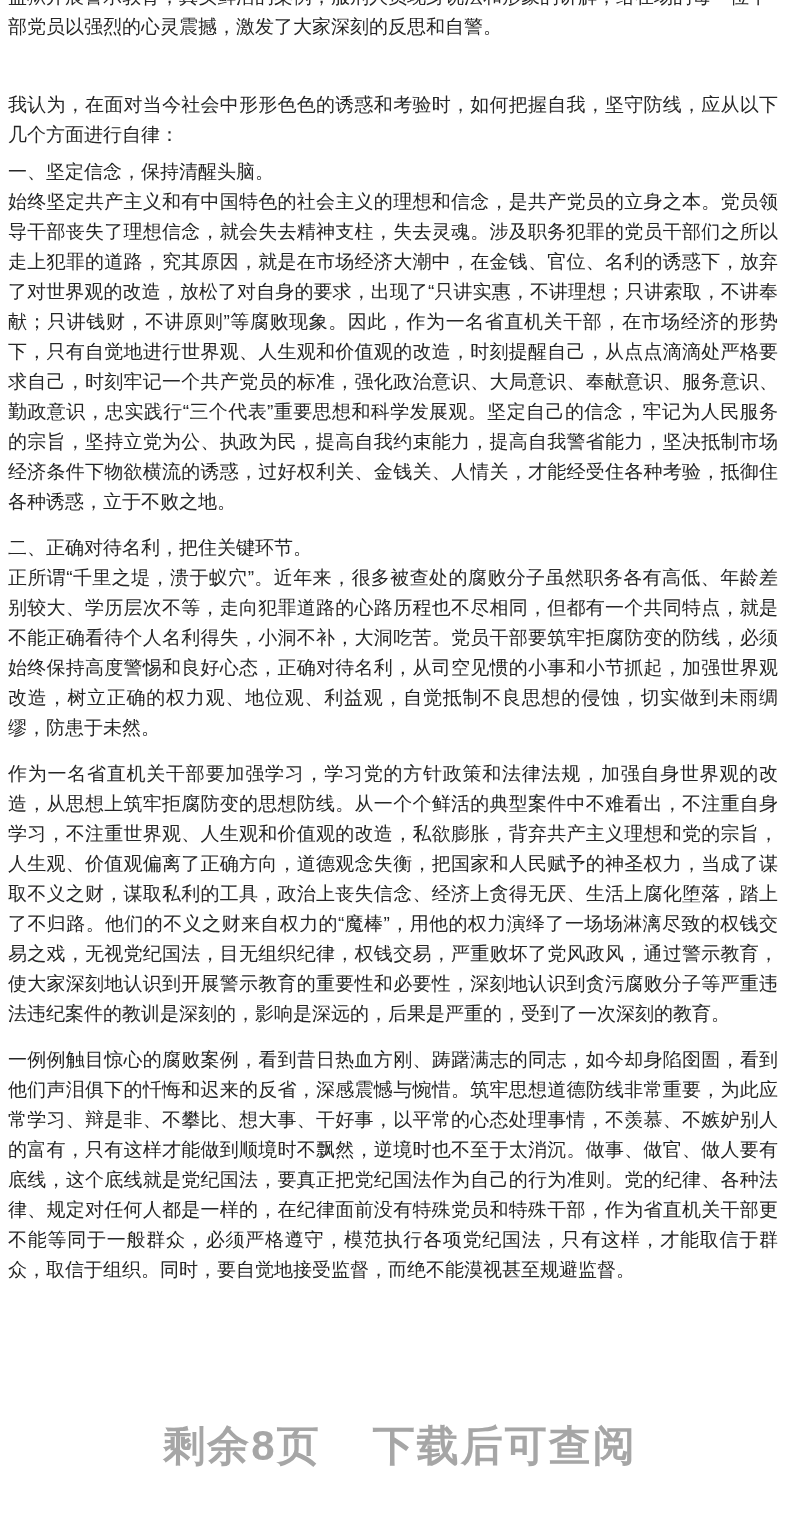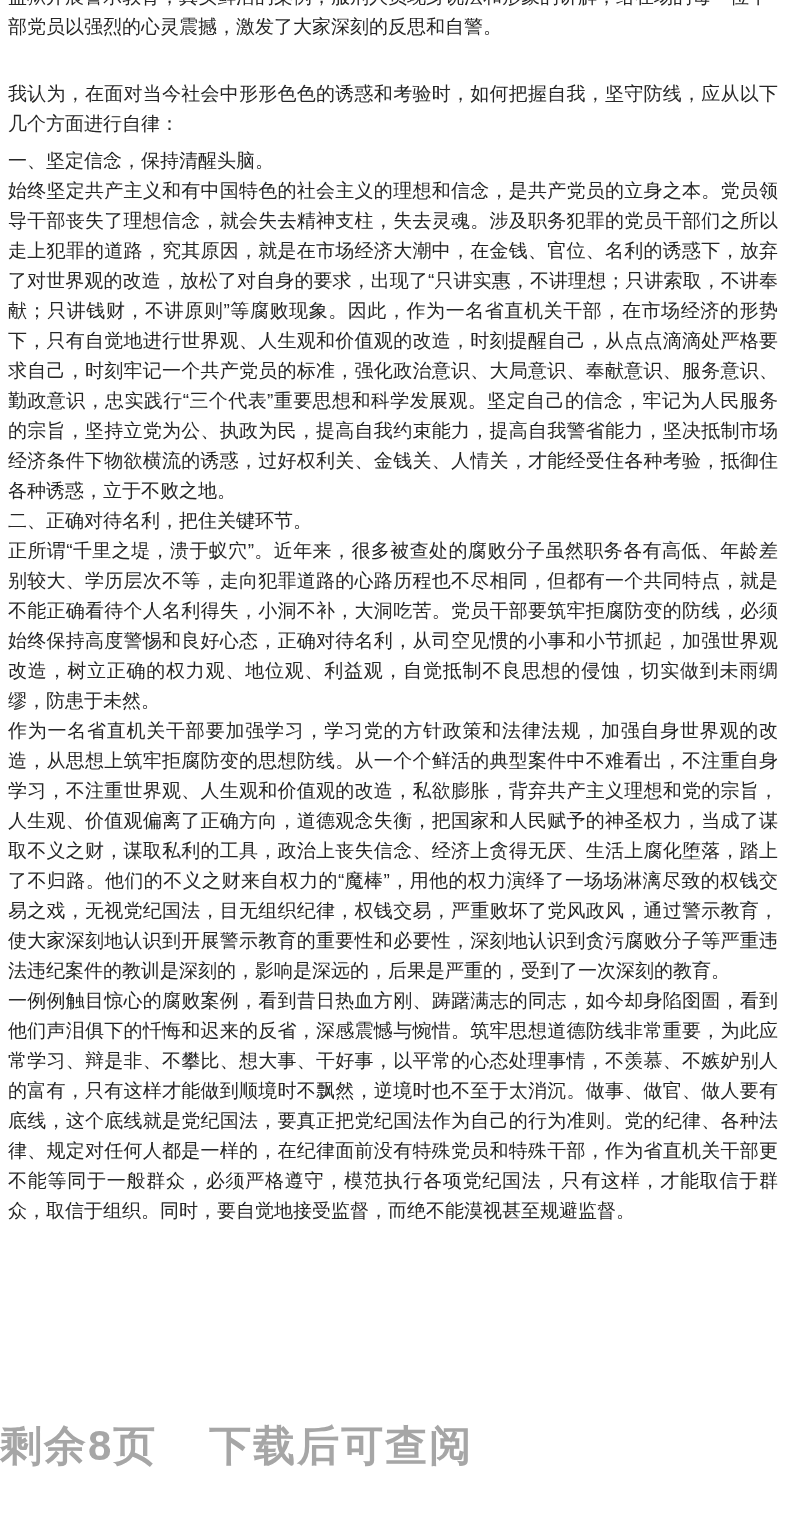--- a/index.html
+++ b/index.html
@@ -26,30 +26,31 @@
   
   .clip-top {
     height: 12px;
     overflow: hidden;
   }
   .clip-top .clipped-inner {
     margin-top: -18px;
     white-space: nowrap;
   }
   .para { }
-  .intro { margin-top: 37px; }
-  .section { }
+  .intro { margin-top: 48px; }
+  .section { margin-top: 16px; }
   .section.first { margin-top: 7px; }
   .section-heading { }
   .section-body { }
   .preview-footer {
     position: absolute;
     top: 1421px;
     left: 0;
     width: 100%;
+    text-align: center;
     font-weight: bold;
     font-size: 42px;
     line-height: 50px;
     color: #a6a6a6;
     letter-spacing: 2px;
     white-space: nowrap;
   }
   .preview-footer .download-hint { margin-left: 52px; }
 </style>
 </head>

